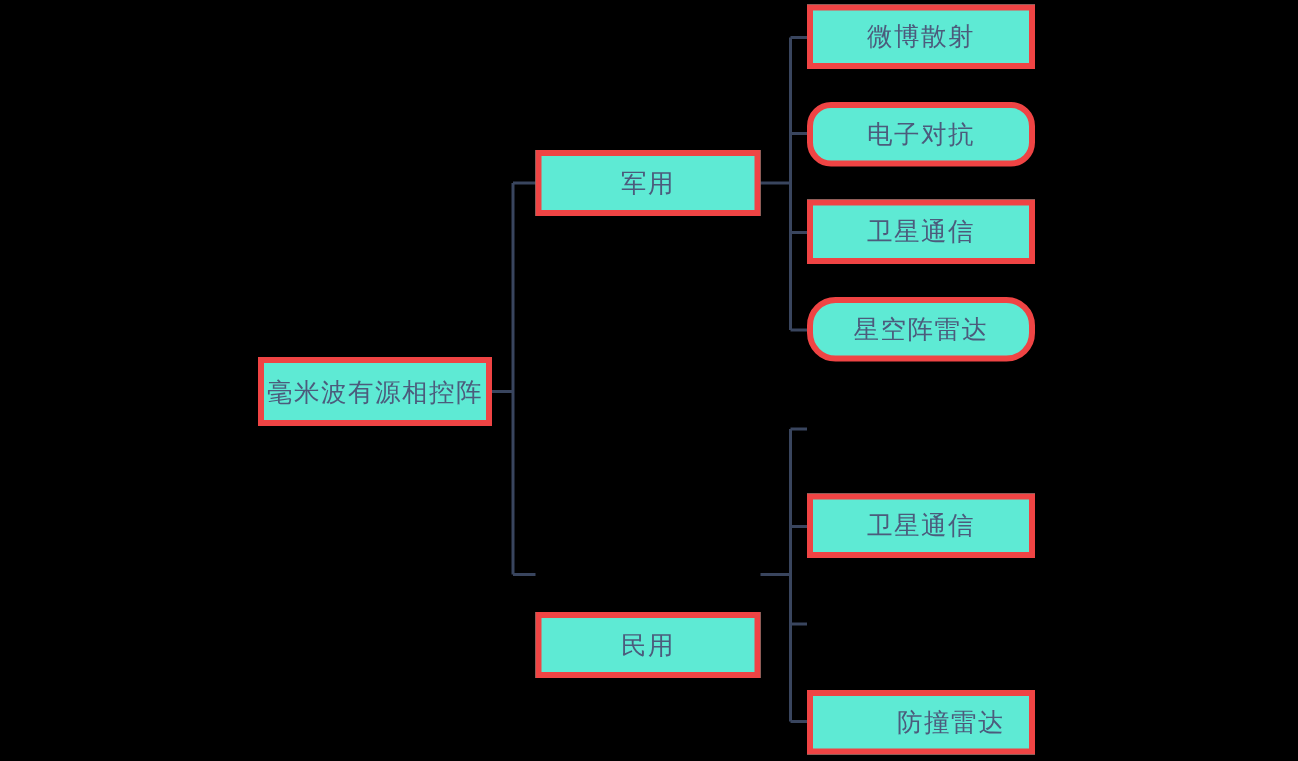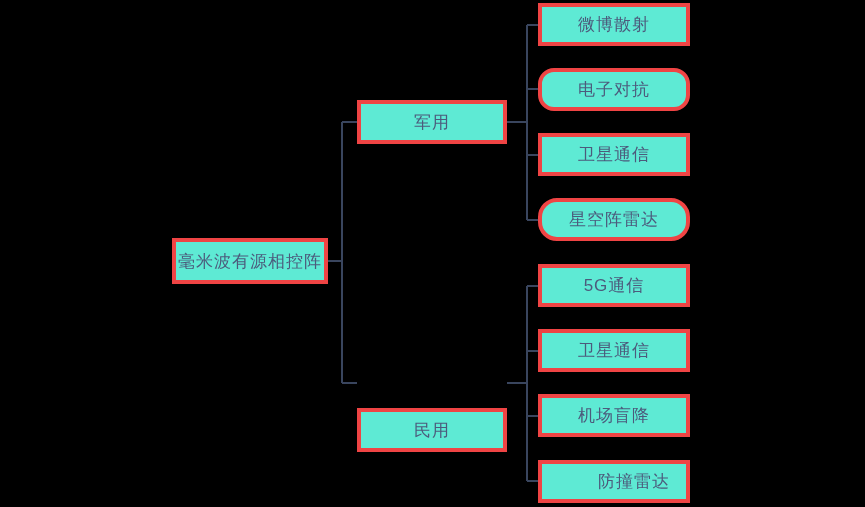--- a/index.html
+++ b/index.html
@@ -88,21 +88,19 @@
   <div class="node node-civ">民用</div>
 
   <div class="node leaf leaf-0">微博散射</div>
 
   <div class="node leaf leaf-1">电子对抗</div>
 
   <div class="node leaf leaf-2">卫星通信</div>
 
   <div class="node leaf leaf-3">星空阵雷达</div>
 
-  <div class="node leaf leaf-4">5G通信</div>
 
   <div class="node leaf leaf-5">卫星通信</div>
 
-  <div class="node leaf leaf-6">机场盲降</div>
 
   <div class="node leaf leaf-7">防撞雷达</div>
 
 </div>
 
 </body></html>

